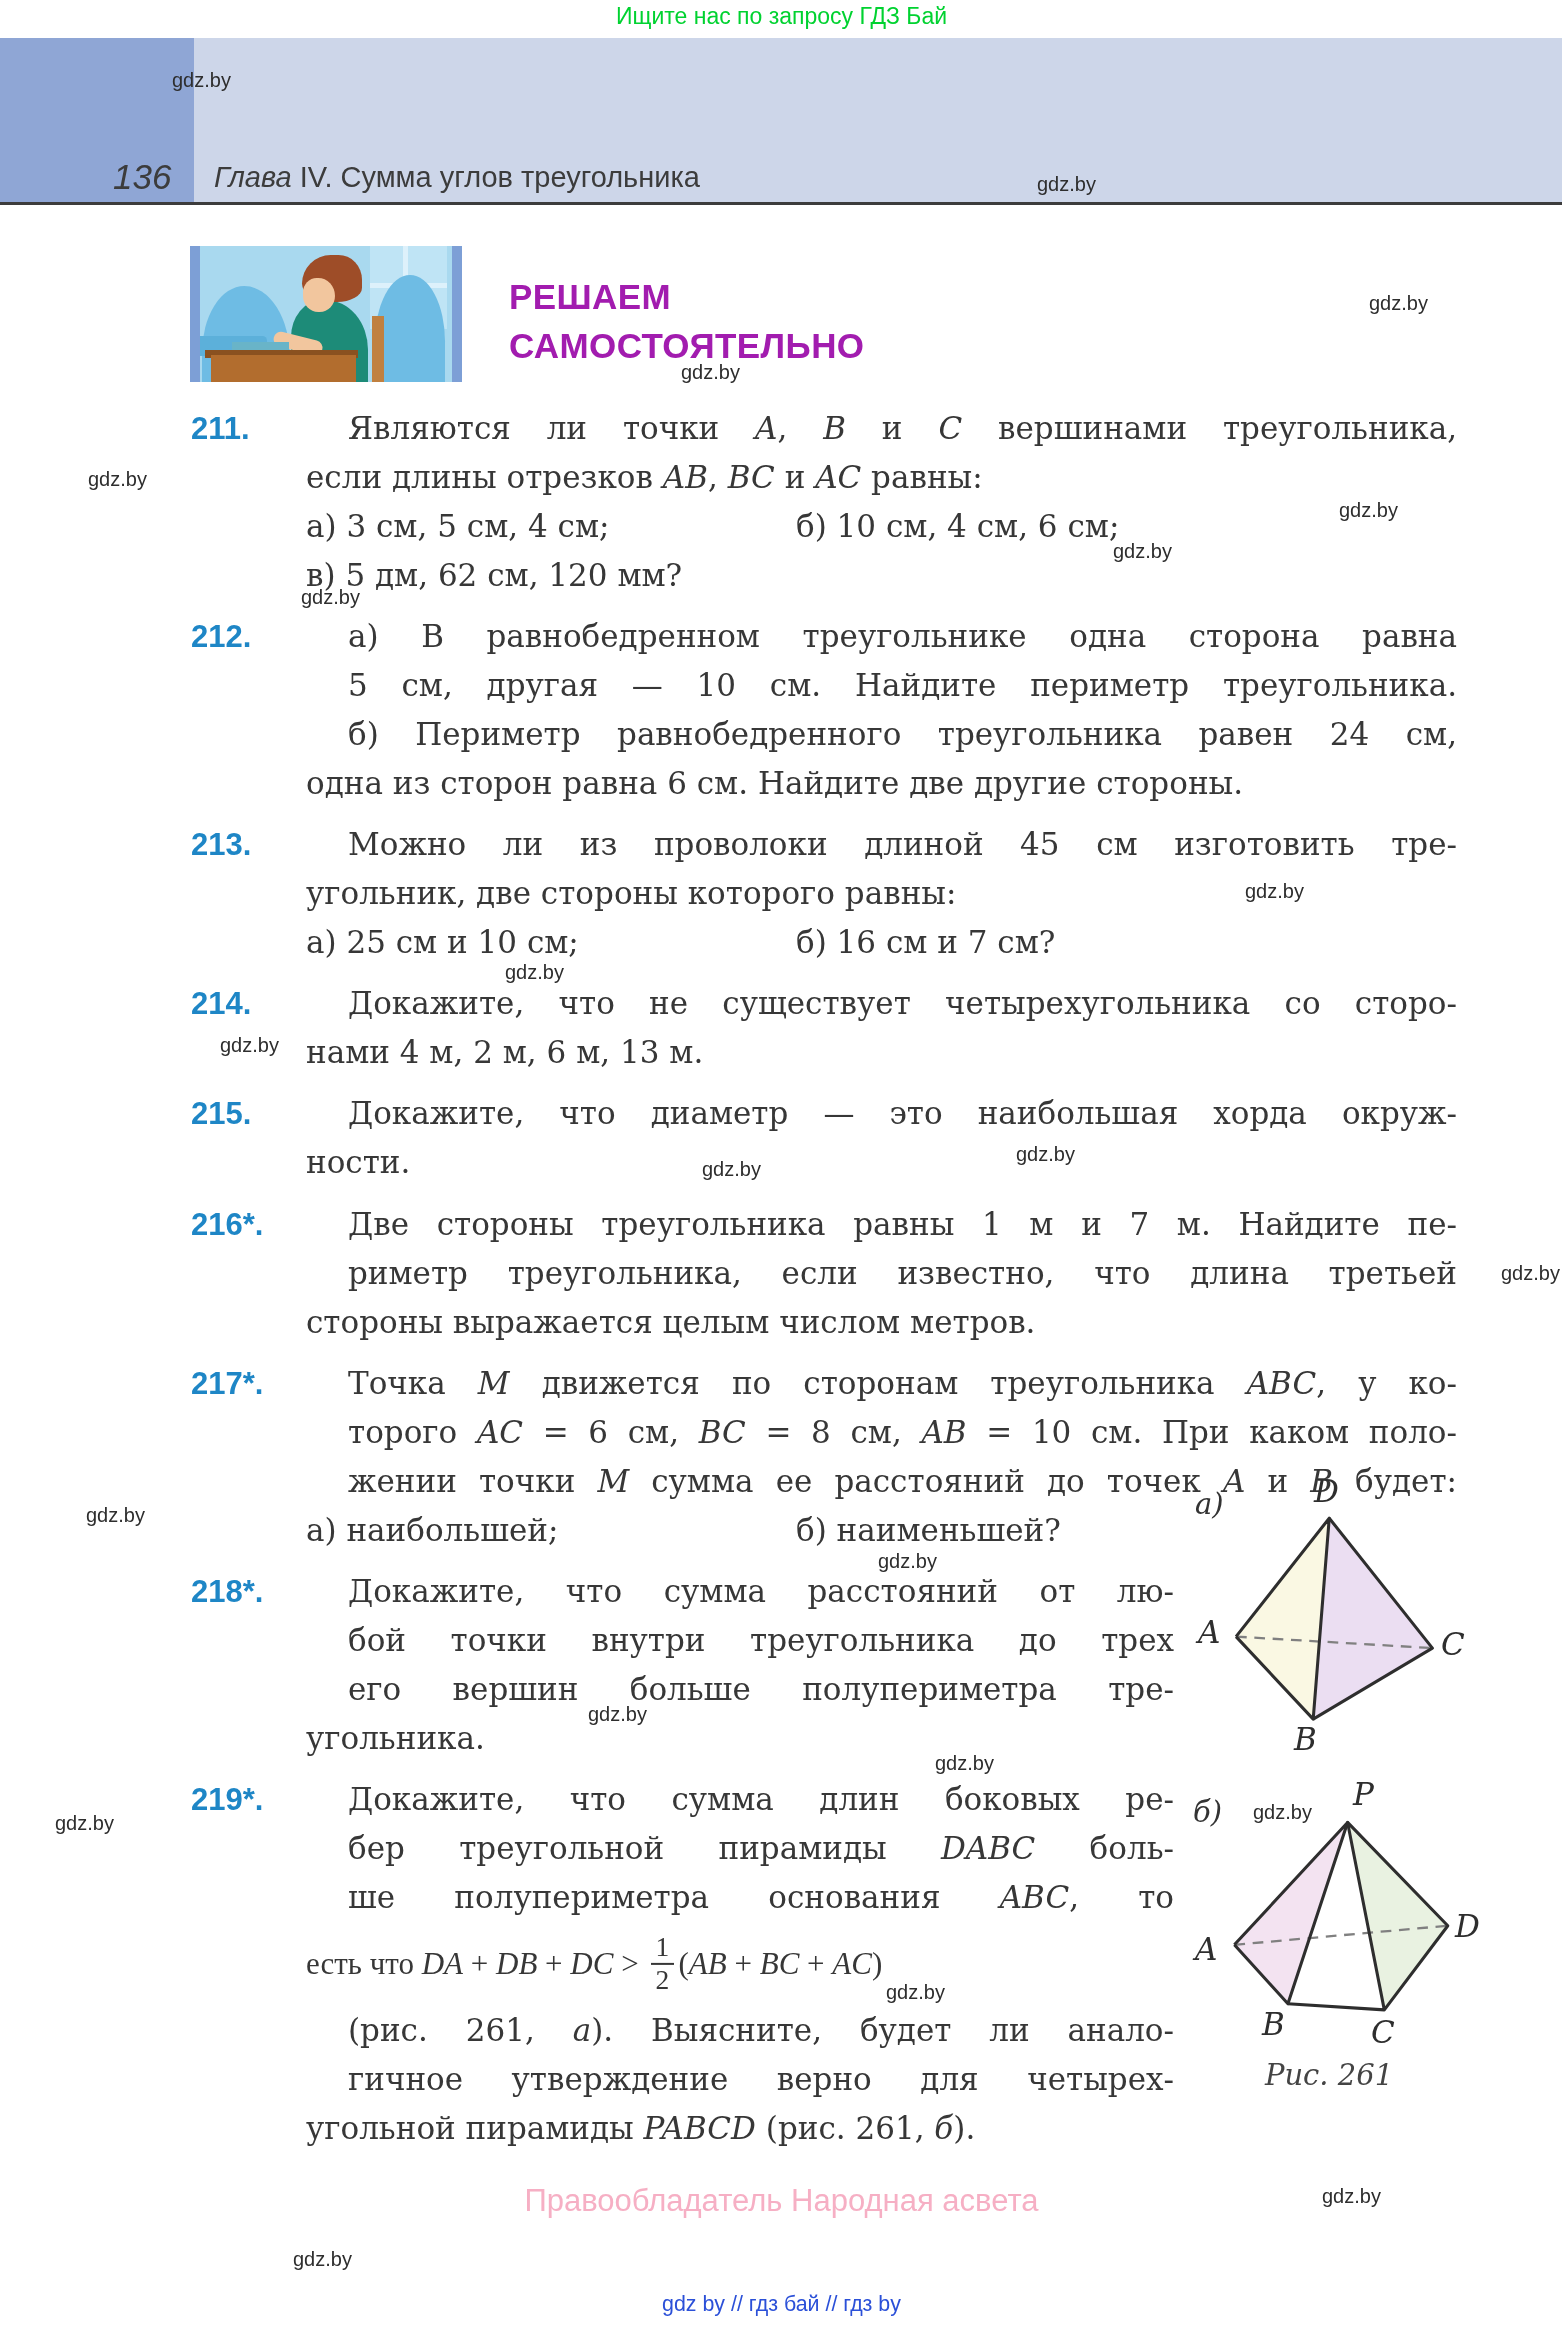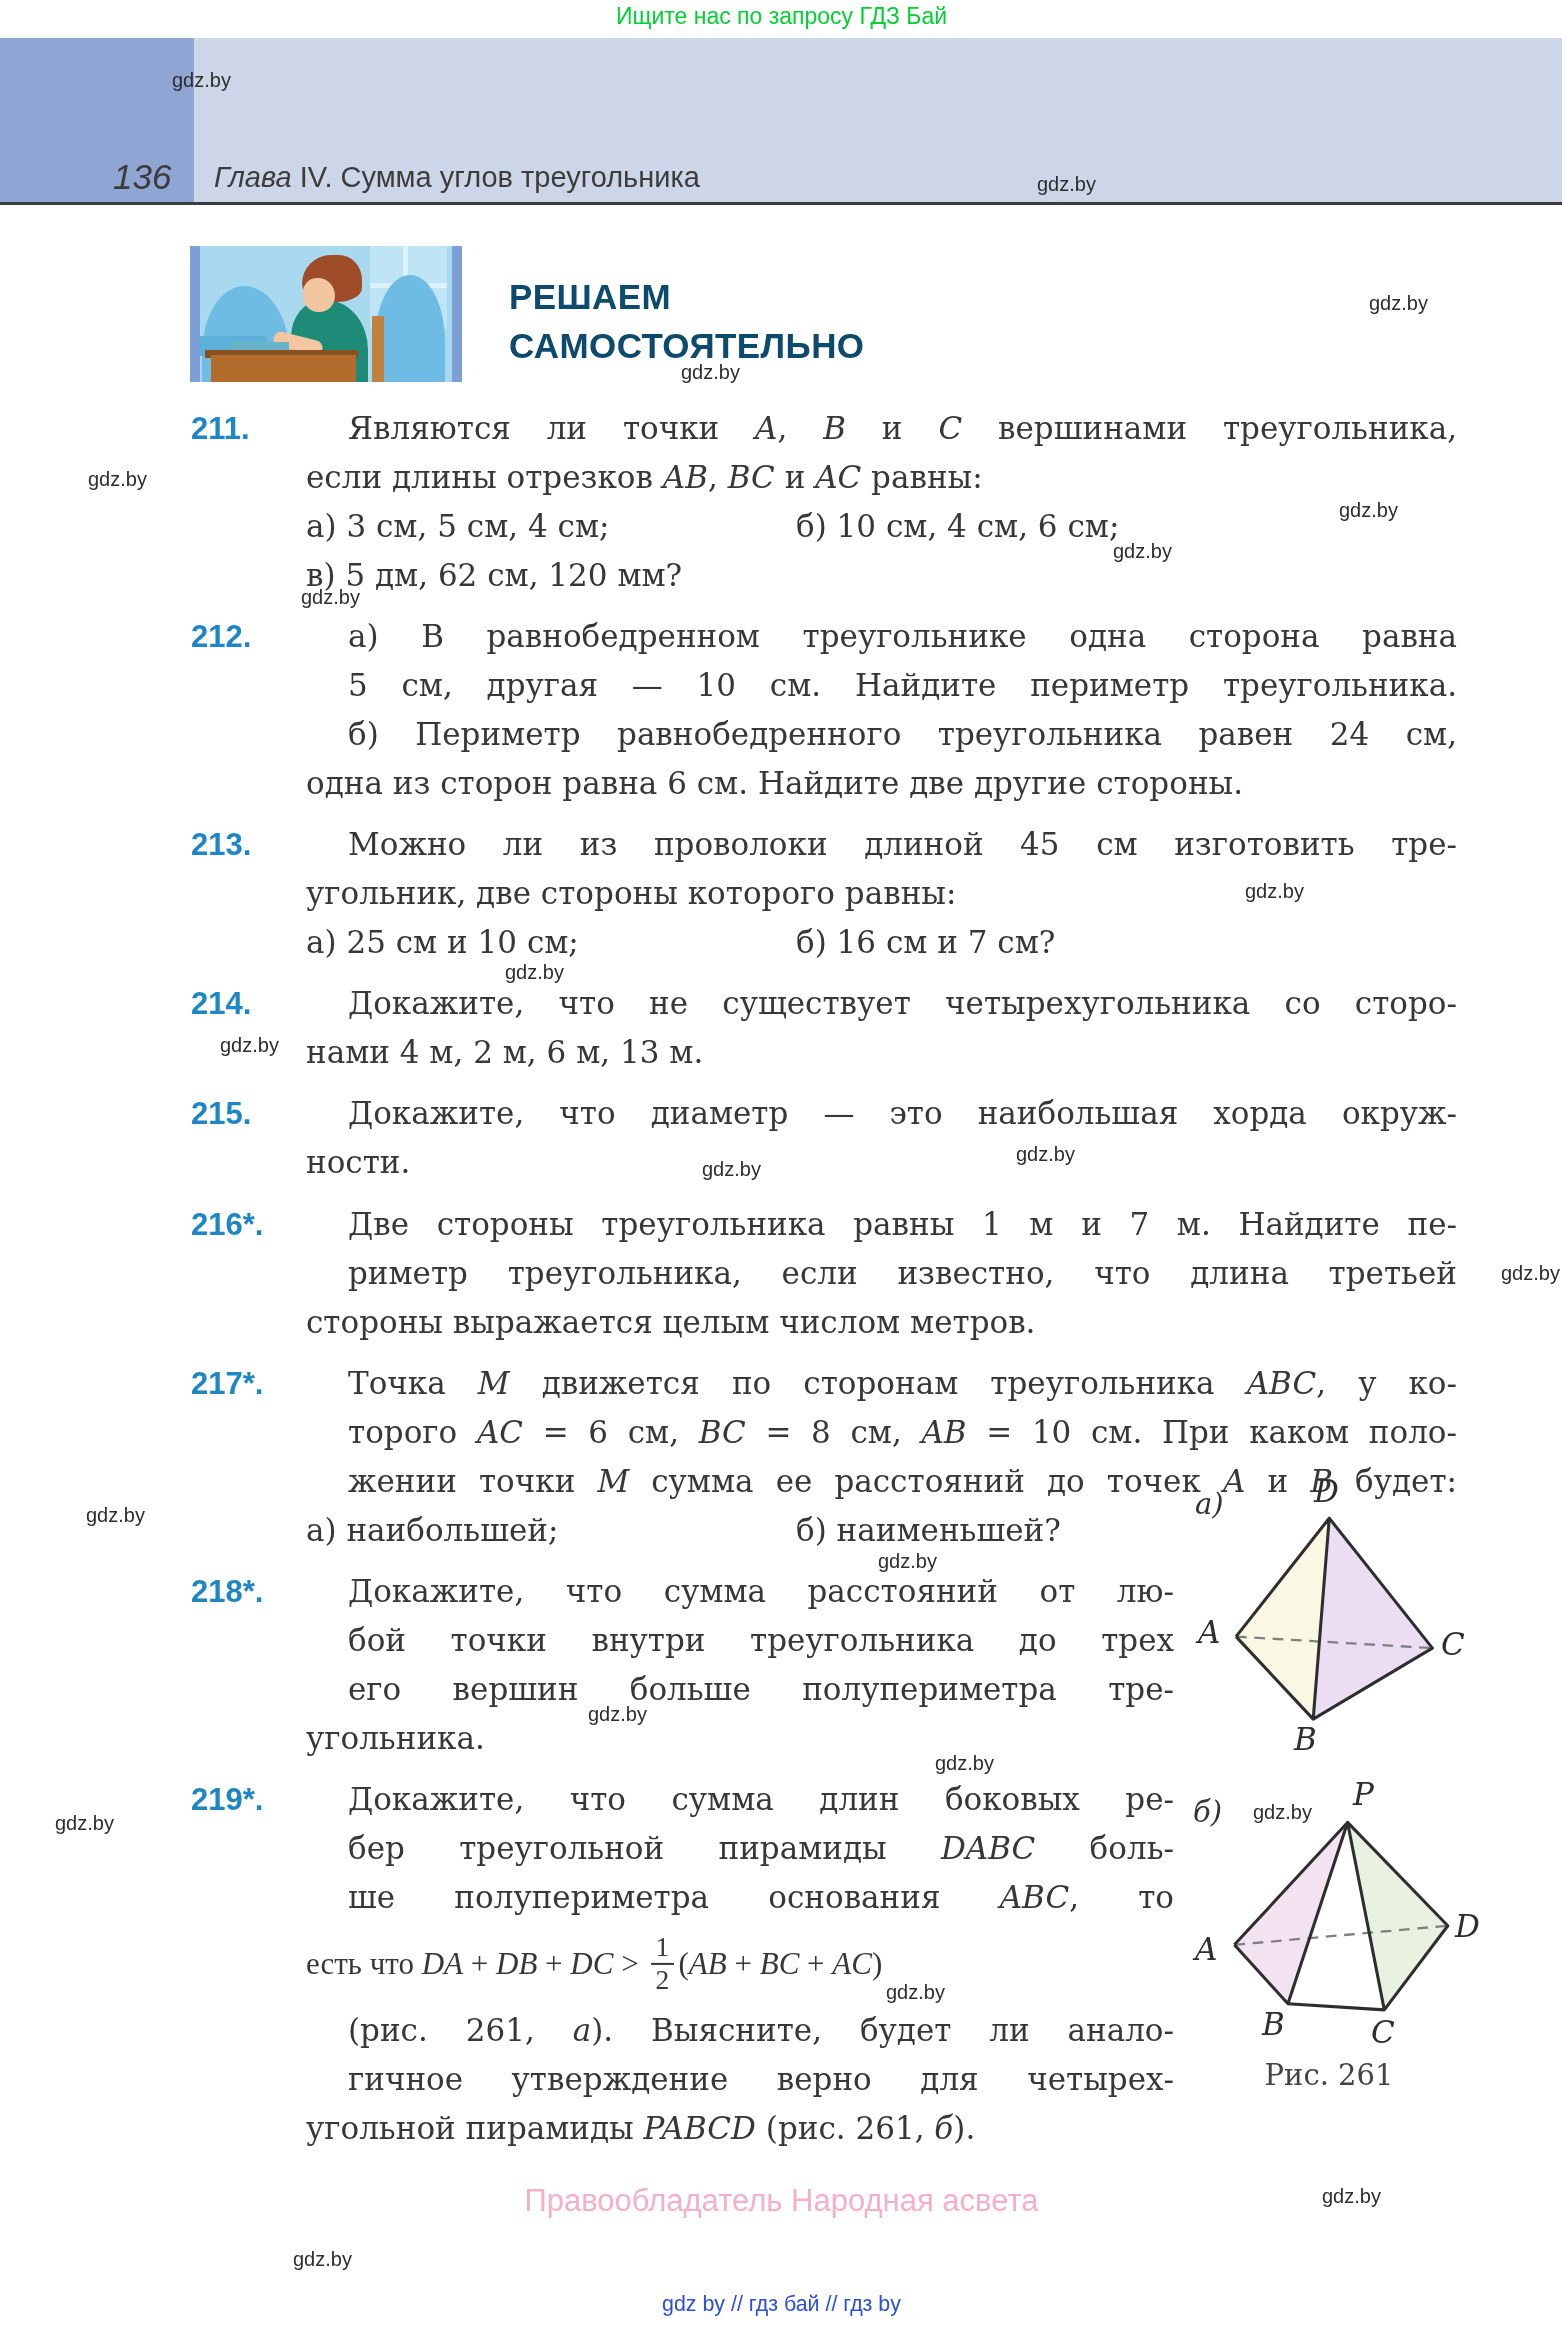--- a/index.html
+++ b/index.html
@@ -39,21 +39,21 @@
   .face{left:113px;top:32px;width:32px;height:34px;background:#f2c69e;border-radius:45% 55% 50% 50%;}
   .shirt{left:101px;top:54px;width:77px;height:83px;background:#1d8b78;border-radius:40% 55% 8% 8%/45% 60% 0 0;}
   .arm{left:83px;top:90px;width:50px;height:15.3px;background:#f2c69e;border-radius:7.7px;transform:rotate(14deg);}
   .desk{left:21.4px;top:109px;width:145px;height:27.5px;background:#b26d2e;}
   .desk-top{left:15.3px;top:104px;width:153px;height:7.7px;background:#8a5120;}
   .book{left:42px;top:96px;width:57px;height:7.7px;background:#69b4c8;}
   .chair{left:182px;top:70px;width:11.5px;height:66px;background:#c08040;}
 
   
   .heading{position:absolute;left:509px;top:272px;font-family:"Liberation Sans",sans-serif;
-           font-weight:700;font-size:35px;line-height:49px;color:#0c4a6e;letter-spacing:0.4px;}
+           font-weight:700;font-size:35px;line-height:49px;color:#a21caf;letter-spacing:0.4px;}
 
   
   .problem{position:absolute;left:191px;}
   .pnum{position:absolute;left:0;top:0;line-height:49px;
         font-family:"Liberation Sans",sans-serif;font-weight:700;font-size:31px;color:#1e86c6;}
   .ptext{margin-left:115px;width:1151px;font-size:31px;}
   .narrow .ptext{width:868px;}
   .ln{position:relative;height:49px;line-height:49px;white-space:nowrap;}
   .j{text-align:justify;text-align-last:justify;white-space:normal;margin-left:42px;}
   .opts{white-space:normal;}
@@ -64,21 +64,21 @@
   .frac{display:inline-flex;flex-direction:column;vertical-align:middle;text-align:center;
         line-height:1.05;font-size:27.5px;margin:0 4.6px;transform:translateY(-3.1px);}
   .fnum{border-bottom:2.3px solid #373737;padding:0 4.6px 1.5px;}
   .fden{padding-top:1.5px;}
 
   
   .fig{position:absolute;}
   .fig-label{position:absolute;font-style:italic;font-size:29px;color:#333;}
   .vlab{position:absolute;font-style:italic;font-size:31px;color:#2e2e2e;}
   .caption{position:absolute;left:1245px;top:2058px;width:168px;text-align:center;
-           font-size:29px;color:#444;}
+           font-style:italic;font-size:29px;color:#444;}
 
   
   .copyright{position:absolute;top:2183px;left:50%;transform:translateX(-50%);
              font-family:"Liberation Sans",sans-serif;font-size:31px;color:#f6afc4;white-space:nowrap;}
   .links{position:absolute;top:2292px;left:50%;transform:translateX(-50%);
          font-family:"Liberation Sans",sans-serif;font-size:21.4px;color:#2b50d8;white-space:nowrap;}
 </style>
 </head>
 <body>
 

